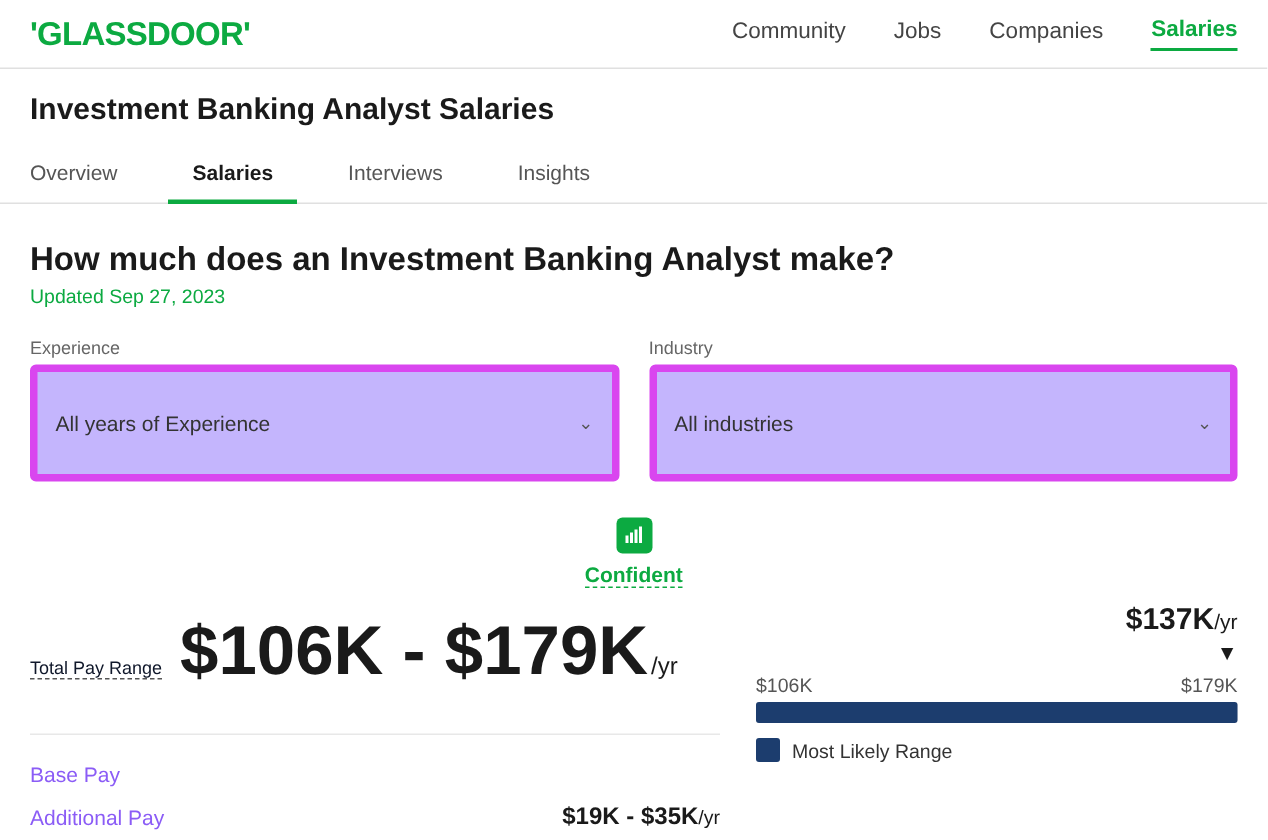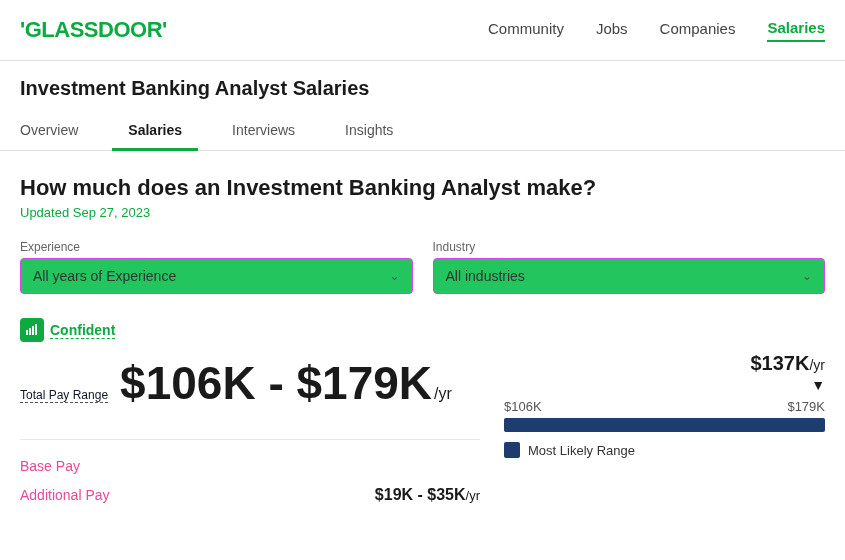--- a/index.html
+++ b/index.html
@@ -1,19 +1,19 @@
 <!DOCTYPE html>
 <html><head>
   <meta charset="utf-8">
   <style>
     * { margin: 0; padding: 0; box-sizing: border-box; }
     body { font-family: -apple-system, BlinkMacSystemFont, 'Segoe UI', sans-serif; background: #fff; width: 845px; min-height: 560px; font-size: 14px; color: #333; }
 
     
-    .header { display: flex; align-items: center; padding: 0 20px; height: 61px; border-bottom: 1px solid #e0e0e0; }
+    .header { display: flex; align-items: center; padding: 0 20px; height: 46px; border-bottom: 1px solid #e0e0e0; }
     .logo { color: #0caa41; font-weight: 700; font-size: 22px; letter-spacing: -0.5px; margin-right: auto; }
     .nav { display: flex; align-items: center; gap: 32px; margin-left: 34px; }
     .nav-item { font-size: 15px; color: #444; text-decoration: none; cursor: pointer; padding-bottom: 4px; }
     .nav-item.active { color: #0caa41; font-weight: 600; border-bottom: 2px solid #0caa41; }
 
     
     .page-title-section { padding: 16px 20px 0; }
     .page-title { font-size: 20px; font-weight: 700; color: #1a1a1a; margin-bottom: 12px; }
 
     
@@ -24,43 +24,43 @@
 
     
     .main { padding: 24px 20px; }
     .section-title { font-size: 22px; font-weight: 700; color: #1a1a1a; margin-bottom: 4px; }
     .updated { color: #0caa41; font-size: 13px; margin-bottom: 20px; }
 
     
     .filters { display: flex; gap: 20px; margin-bottom: 24px; }
     .filter-group { flex: 1; }
     .filter-label { font-size: 12px; color: #666; margin-bottom: 4px; }
-    .filter-select { width: 100%; border: 1px solid #d946ef; border-radius: 4px; padding: 9px 12px; font-size: 14px; color: #333; display: flex; align-items: center; justify-content: space-between; cursor: pointer; background: #22c55e; }
+    .filter-select { width: 100%; border: 5px solid #d946ef; border-radius: 4px; padding: 26px 12px; font-size: 14px; color: #333; display: flex; align-items: center; justify-content: space-between; cursor: pointer; background: #c4b5fd; }
     .filter-select .chevron { color: #555; font-size: 12px; }
 
     
-    .confident-row { display: flex; align-items: center; gap: 6px; margin-bottom: 8px; }
+    .confident-row { display: flex; align-items: center; gap: 6px; margin-bottom: 8px; flex-direction: column; }
     .confident-icon { width: 24px; height: 24px; background: #0caa41; border-radius: 4px; display: flex; align-items: center; justify-content: center; }
     .confident-icon svg { width: 14px; height: 14px; }
     .confident-text { color: #0caa41; font-size: 14px; font-weight: 600; border-bottom: 1px dashed #0caa41; }
 
     
     .pay-layout { display: flex; gap: 24px; align-items: flex-start; margin-top: 10px; }
     .pay-left { flex: 0 0 460px; }
     .pay-right { flex: 1; }
 
     
     .total-pay-label { font-size: 12px; color: #0f172a; border-bottom: 1px dashed #555; display: inline-block; margin-bottom: 20px; margin-top: 8px; }
     .total-pay-range { display: flex; align-items: baseline; gap: 0; }
     .total-pay-numbers { font-size: 46px; font-weight: 800; color: #1a1a1a; }
     .total-pay-yr { font-size: 16px; color: #1a1a1a; font-weight: 400; margin-left: 2px; }
 
     .pay-details { margin-top: 16px; border-top: 1px solid #e8e8e8; padding-top: 12px; }
     .pay-row { display: flex; justify-content: space-between; align-items: center; padding: 6px 0; }
-    .pay-row-label { font-size: 14px; color: #ec4899; }
+    .pay-row-label { font-size: 14px; color: #8b5cf6; }
     .pay-row-value { font-size: 16px; font-weight: 700; color: #1a1a1a; }
     .pay-yr-small { font-size: 13px; font-weight: 400; }
 
     
     .median-label { font-size: 20px; font-weight: 700; color: #1a1a1a; text-align: right; margin-bottom: 2px; }
     .median-yr { font-size: 14px; font-weight: 400; }
     .median-arrow { text-align: right; font-size: 14px; color: #1a1a1a; margin-bottom: 6px; }
     .range-labels { display: flex; justify-content: space-between; font-size: 13px; color: #555; margin-bottom: 4px; }
     .range-bar-container { background: #e0e0e0; height: 14px; border-radius: 2px; margin-bottom: 10px; position: relative; }
     .range-bar-fill { background: #1c3d6e; height: 100%; border-radius: 2px; }

